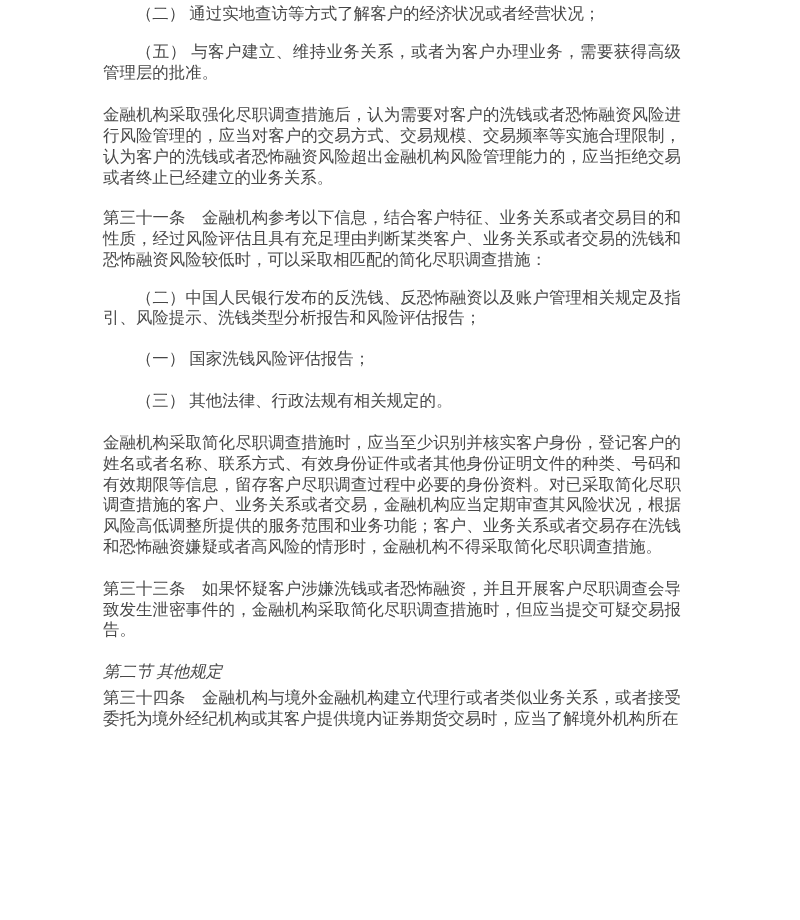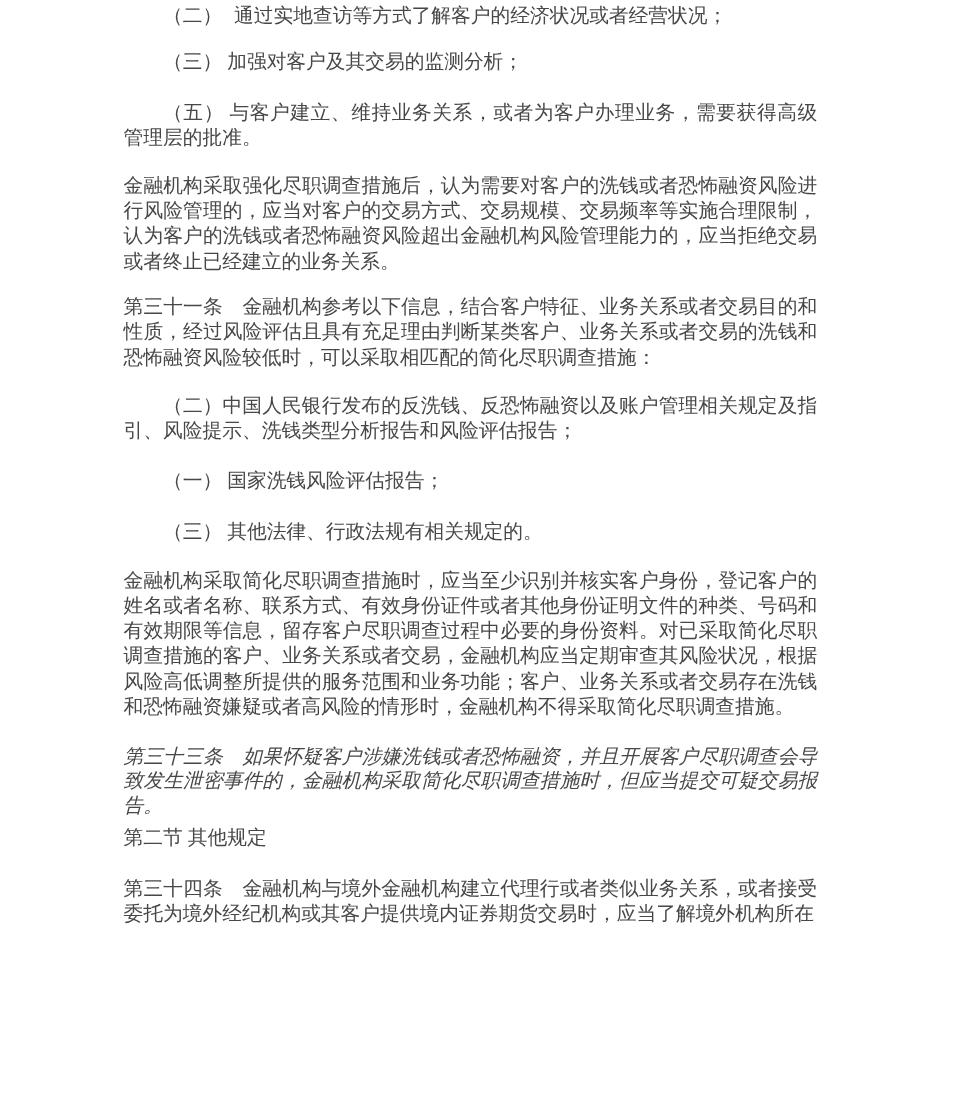--- a/index.html
+++ b/index.html
@@ -24,41 +24,40 @@
     letter-spacing: 0;
   }
   .block {
     margin: 0 0 20px 0;
   }
   
   .item {
     text-indent: 2em;
   }
   
-  .doc > :nth-child(1)  { margin-bottom: 18px; font-family: Liberation Mono, monospace; }
+  .doc > :nth-child(1)  { margin-bottom: 18px; }
   .doc > :nth-child(2)  { margin-bottom: 21px; }
   .doc > :nth-child(3)  { margin-bottom: 19px; }
   .doc > :nth-child(4)  { margin-bottom: 17px; }
   .doc > :nth-child(5)  { margin-bottom: 20px; }
   .doc > :nth-child(6)  { margin-bottom: 20.5px; }
   .doc > :nth-child(7)  { margin-bottom: 21px; }
   .doc > :nth-child(8)  { margin-bottom: 20.5px; }
   .doc > :nth-child(9)  { margin-bottom: 21px; }
   .doc > :nth-child(10) { margin-bottom: 5px; font-style: italic; }
   .doc > :nth-child(11) { margin-bottom: 21.5px; }
   .doc > :nth-child(12) { margin-bottom: 24.5px; }
   .doc > :nth-child(13) { margin-bottom: 25px; }
   .doc > :nth-child(14) { margin-bottom: 0; }
 </style>
 </head>
 <body style="background: rgb(255, 255, 255);">
 
 <div class="doc" style="color: rgb(71, 71, 71);">
   <p class="block item">（二） 通过实地查访等方式了解客户的经济状况或者经营状况；</p>
-  <p class="block item">（三） 加强对客户及其交易的监测分析；</p>
   <p class="block item">（五） 与客户建立、维持业务关系，或者为客户办理业务，需要获得高级管理层的批准。</p>
   <p class="block">金融机构采取强化尽职调查措施后，认为需要对客户的洗钱或者恐怖融资风险进行风险管理的，应当对客户的交易方式、交易规模、交易频率等实施合理限制，认为客户的洗钱或者恐怖融资风险超出金融机构风险管理能力的，应当拒绝交易或者终止已经建立的业务关系。</p>
   <p class="block">第三十一条　金融机构参考以下信息，结合客户特征、业务关系或者交易目的和性质，经过风险评估且具有充足理由判断某类客户、业务关系或者交易的洗钱和恐怖融资风险较低时，可以采取相匹配的简化尽职调查措施：</p>
   <p class="block item">（二）中国人民银行发布的反洗钱、反恐怖融资以及账户管理相关规定及指引、风险提示、洗钱类型分析报告和风险评估报告；</p>
   <p class="block item">（一） 国家洗钱风险评估报告；</p>
   <p class="block item">（三） 其他法律、行政法规有相关规定的。</p>
   <p class="block">金融机构采取简化尽职调查措施时，应当至少识别并核实客户身份，登记客户的姓名或者名称、联系方式、有效身份证件或者其他身份证明文件的种类、号码和有效期限等信息，留存客户尽职调查过程中必要的身份资料。对已采取简化尽职调查措施的客户、业务关系或者交易，金融机构应当定期审查其风险状况，根据风险高低调整所提供的服务范围和业务功能；客户、业务关系或者交易存在洗钱和恐怖融资嫌疑或者高风险的情形时，金融机构不得采取简化尽职调查措施。</p>
   <p class="block">第三十三条　如果怀疑客户涉嫌洗钱或者恐怖融资，并且开展客户尽职调查会导致发生泄密事件的，金融机构采取简化尽职调查措施时，但应当提交可疑交易报告。</p>
   <p class="block heading">第二节 其他规定</p>
   <p class="block">第三十四条　金融机构与境外金融机构建立代理行或者类似业务关系，或者接受委托为境外经纪机构或其客户提供境内证券期货交易时，应当了解境外机构所在</p>

